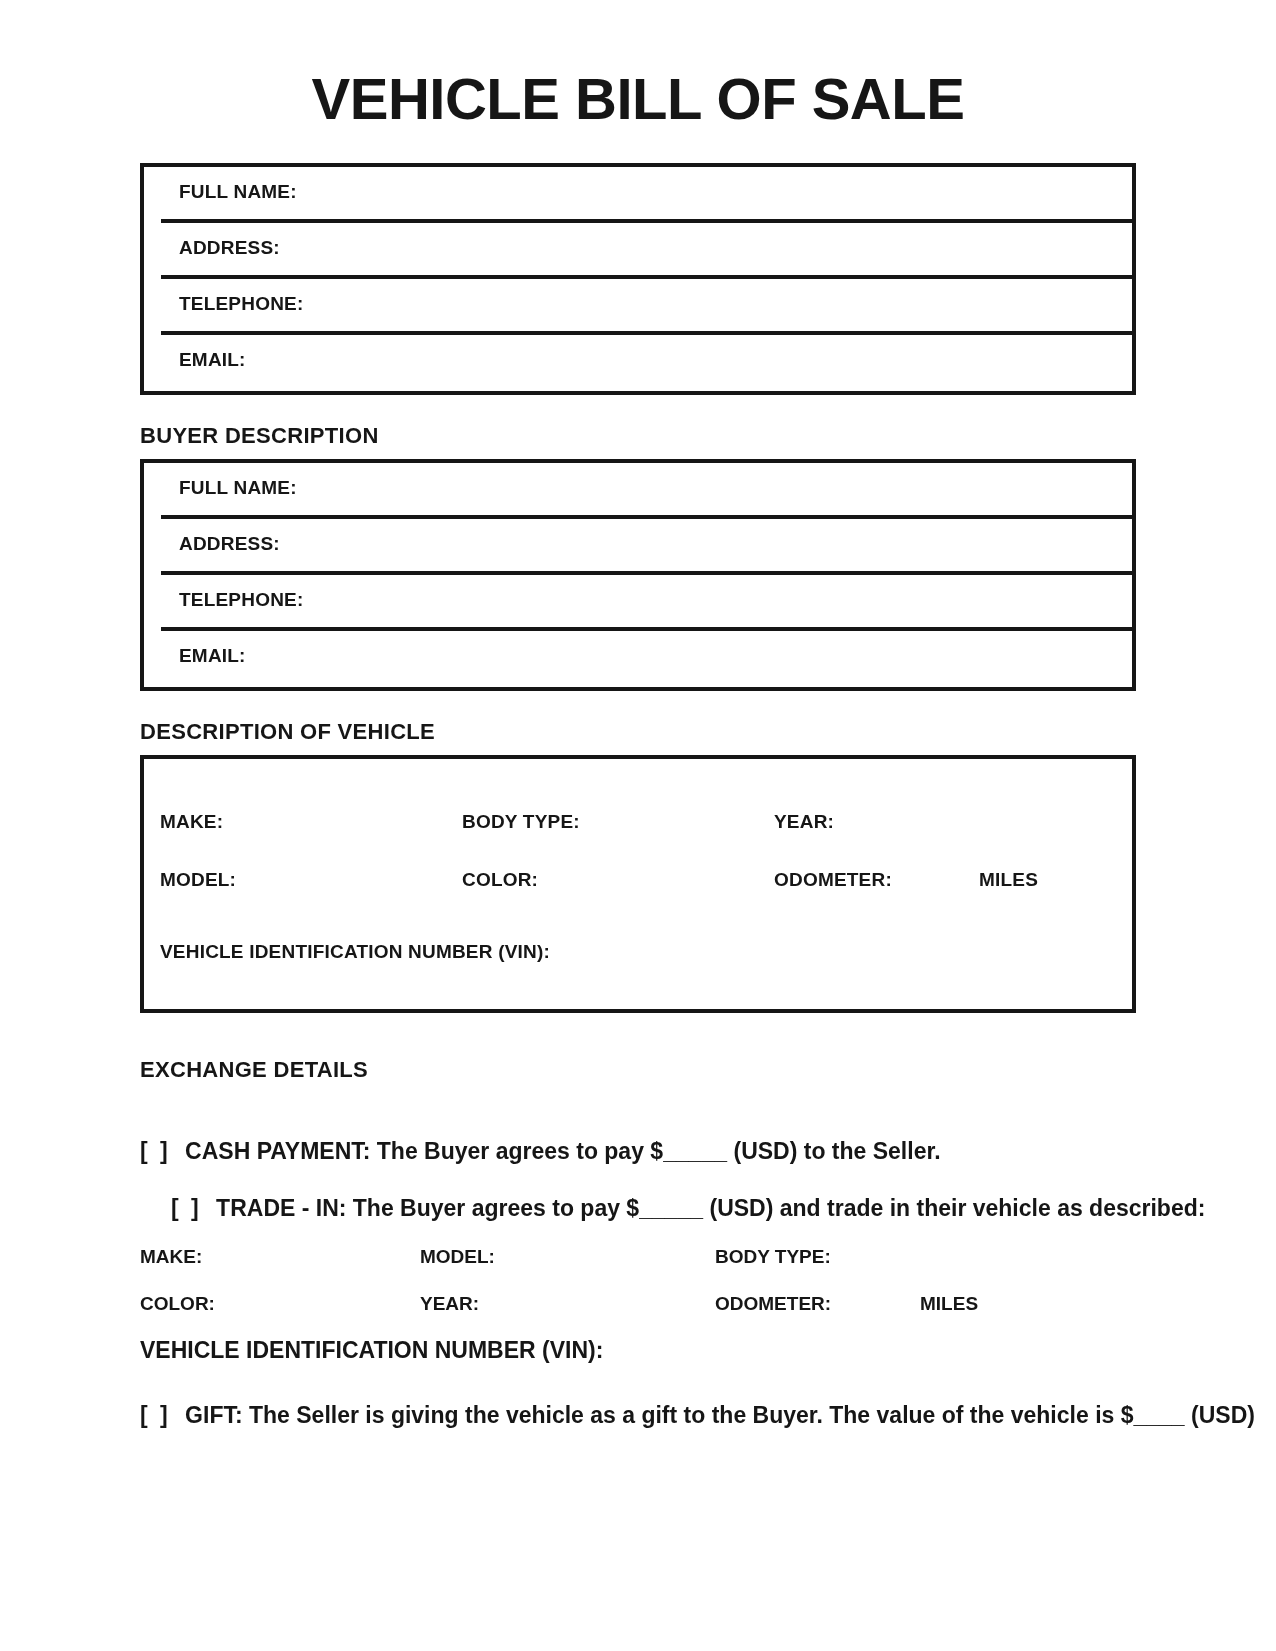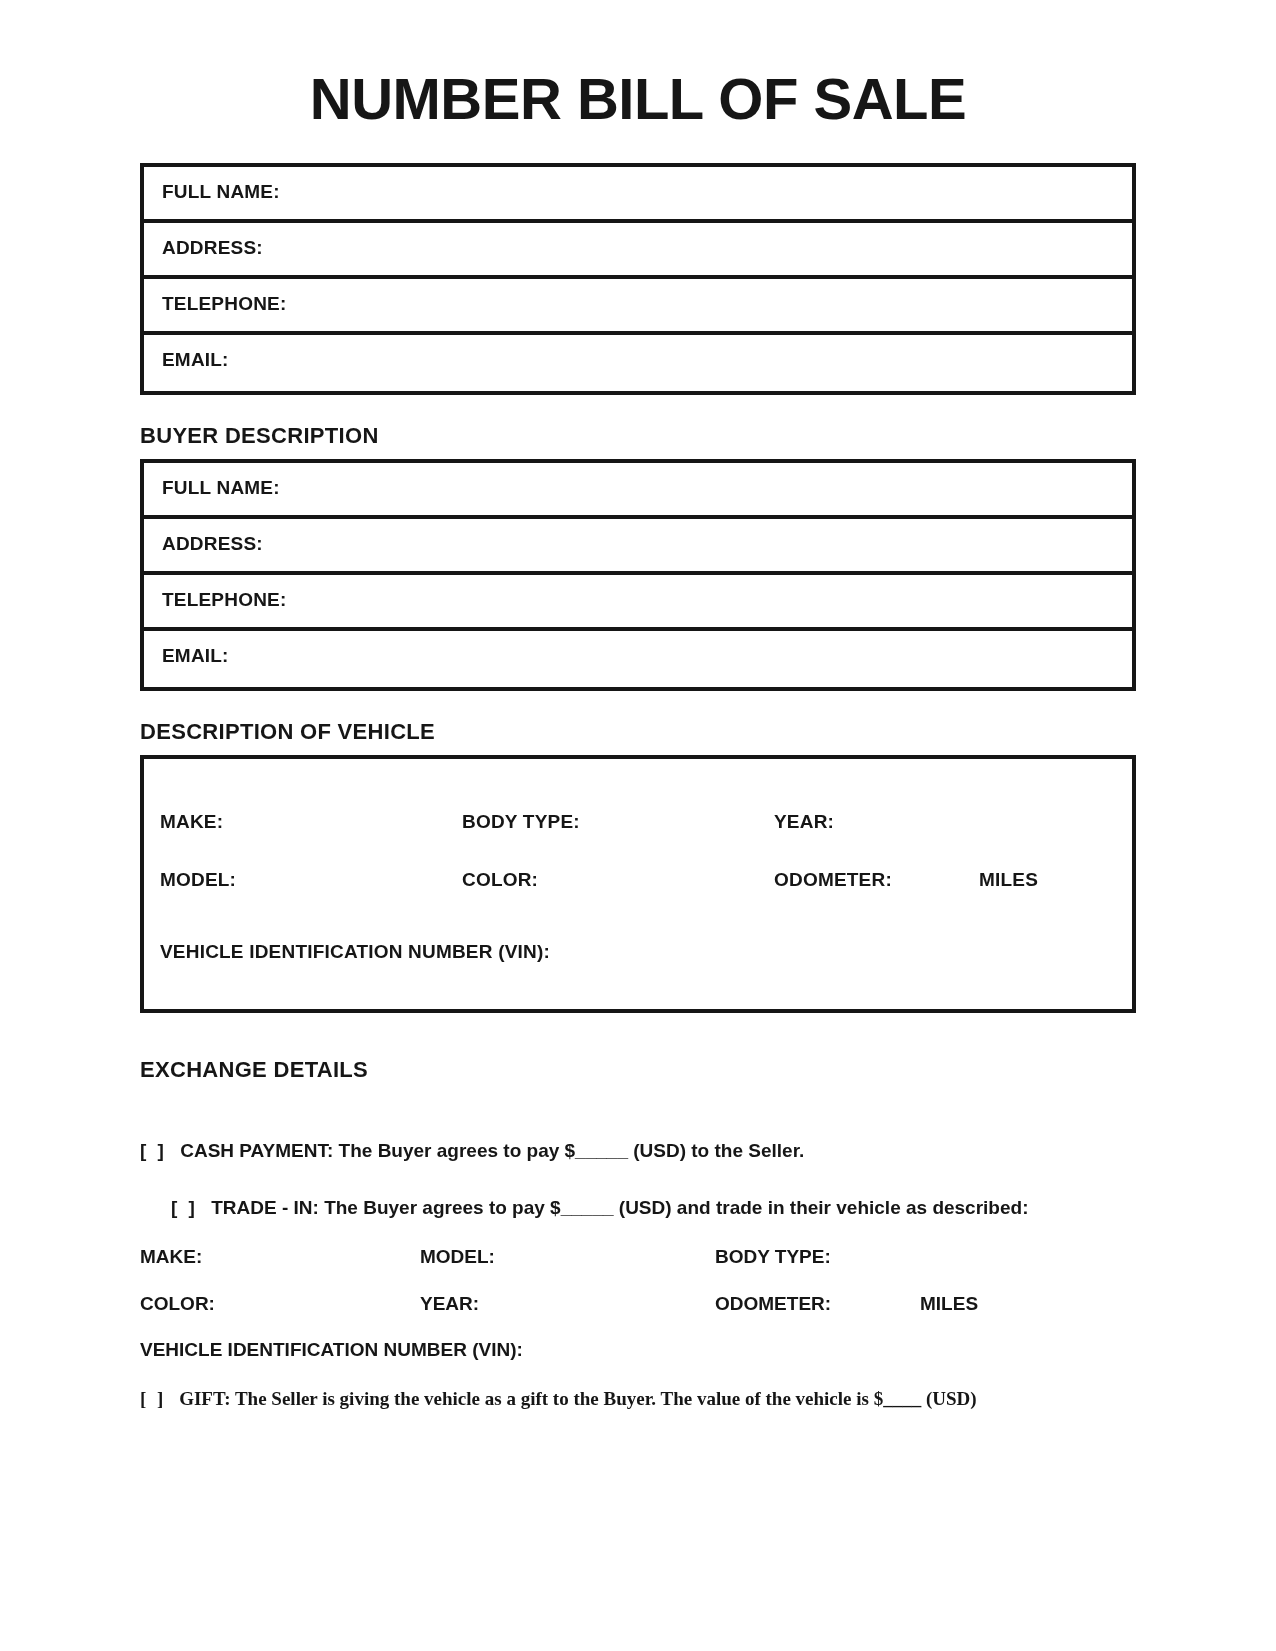--- a/index.html
+++ b/index.html
@@ -28,20 +28,21 @@
     font-size: 22px;
     font-weight: 800;
     letter-spacing: 0.3px;
     line-height: 26px;
     margin: 0 0 10px 0;
   }
   .info-box {
     border: 4px solid #161616;
     margin-bottom: 28px;
     background: #fff;
+    padding-left: 17px;
   }
   .info-row {
     box-sizing: border-box;
     height: 56px;
     padding: 14px 18px;
     border-bottom: 4px solid #161616;
   }
   .info-row:last-child { border-bottom: none; }
   .flabel {
     font-size: 19px;
@@ -55,21 +56,21 @@
     padding: 52px 16px 30px 16px;
     margin-bottom: 44px;
   }
   .veh-grid {
     display: grid;
     grid-template-columns: 302px 312px 205px 1fr;
     margin-bottom: 36px;
   }
   .veh-vin { margin-top: 50px; }
   .exchange-line {
-    font-size: 19px;
+    font-size: 23px;
     font-weight: 700;
     line-height: 24px;
     white-space: nowrap;
     margin: 0;
   }
   .checkbox {
     letter-spacing: 3px;
     margin-right: 8px;
   }
   .trade-grid {
@@ -77,28 +78,28 @@
     grid-template-columns: 280px 295px 205px 1fr;
     font-size: 19px;
     font-weight: 700;
     line-height: 24px;
   }
   .opt-cash  { margin-top: 56px; }
   .opt-trade { margin-top: 33px; margin-left: 31px; }
   .row-a     { margin-top: 25px; }
   .row-b     { margin-top: 23px; }
   .vin-line  { margin-top: 22px; }
-  .opt-gift  { margin-top: 25px; font-family: Liberation Serif, serif; }
+  .opt-gift  { margin-top: 41px; }
 </style>
 </head>
 <body>
 
 <div class="page">
 
-  <h1 class="title">NUMBER BILL OF SALE</h1>
+  <h1 class="title">VEHICLE BILL OF SALE</h1>
 
   <section>
     <div class="info-box">
       <div class="info-row">
         <span class="flabel">FULL NAME:</span>
         <span></span>
       </div>
       <div class="info-row">
         <span class="flabel">ADDRESS:</span>
         <span></span>

